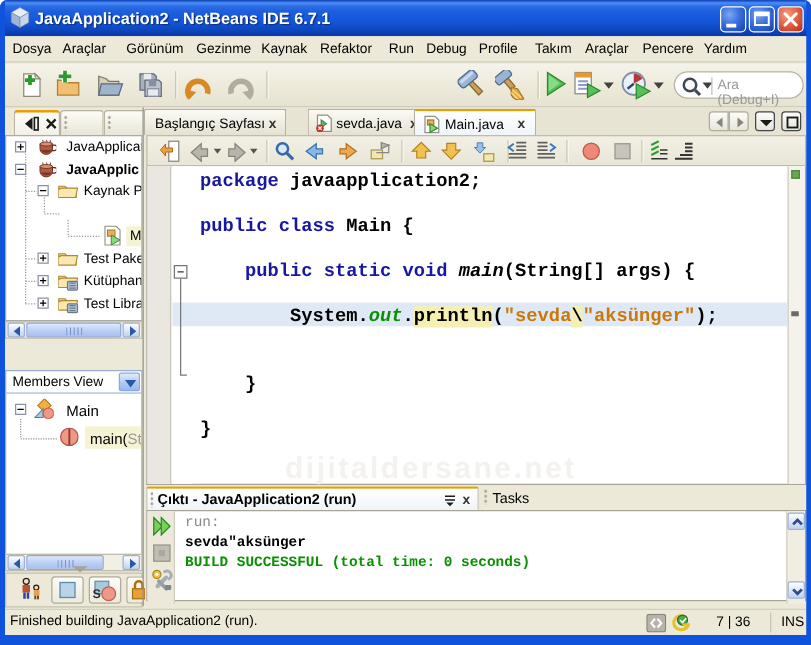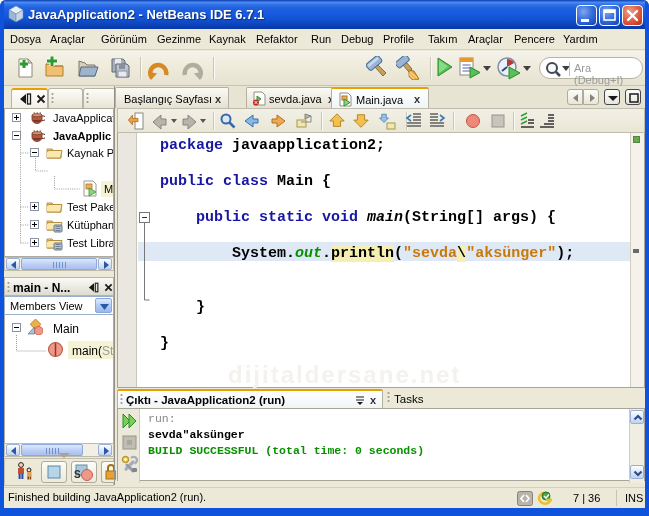--- a/index.html
+++ b/index.html
@@ -317,31 +317,20 @@
             <polygon points="9,2 9,10 4,6" fill="#2858a8"></polygon>
           </svg></div>
       <div class="sthumb" style="left:16px;width:76px">
           <div class="sgrip" style="left:31px"></div>
         </div>
       <div class="sbtn" style="right:1px"><svg width="14" height="12">
             <polygon points="5,2 5,10 10,6" fill="#2858a8"></polygon>
           </svg></div>
     </div>
 
-    <div id="navhead">
-        <div class="grip"></div>
-        <span class="abs" style="left:8px;top:3px">main - N...</span>
-      <svg class="abs" style="left:83px;top:4px" width="12" height="11" viewBox="0 0 14 12">
-          <polygon points="1,6 7,1 7,11" fill="#1a1a1a"></polygon>
-          <rect x="8.5" y="1" width="3" height="10" fill="none" stroke="#1a1a1a" stroke-width="1.3"></rect>
-        </svg>
-      <svg class="abs" style="left:99px;top:5px" width="9" height="9" viewBox="0 0 10 10">
-          <path d="M1.5 1.5 L8.5 8.5 M8.5 1.5 L1.5 8.5" stroke="#1a1a1a" stroke-width="1.8"></path>
-        </svg>
-    </div>
     <div id="navcombo">
         <span class="abs" style="left:5px;top:3px">Members View</span>
       <div class="abs" style="right:1px;top:1px;width:17px;height:15px;background:linear-gradient(180deg,#e0ecfc,#b4ccf4 50%,#98b8ec);border:1px solid #88a8e0;border-radius:2px">
         <svg width="17" height="15">
             <polygon points="4,5 13,5 8.5,11" fill="#2858a8"></polygon>
           </svg>
       </div>
     </div>
     <div id="navtree">
       <svg class="abs" style="left:0;top:0" width="108" height="60">

